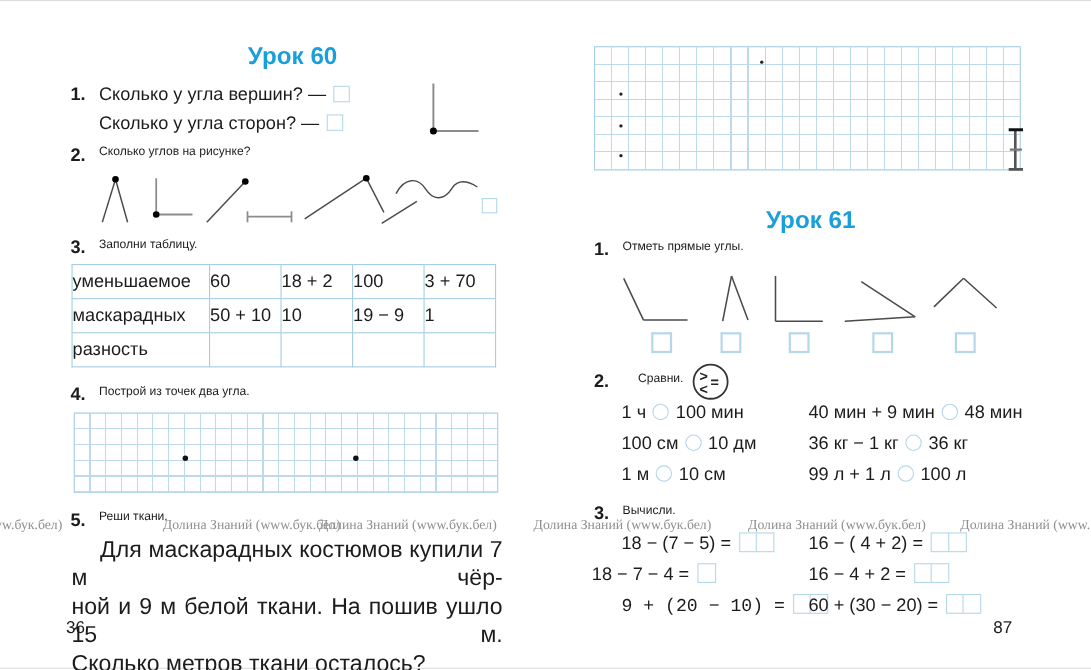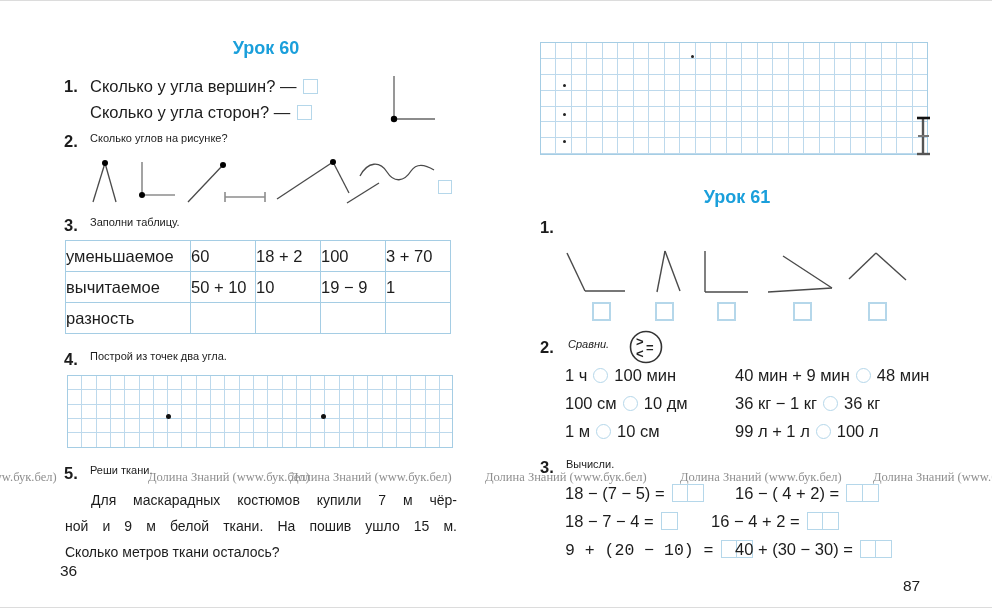--- a/index.html
+++ b/index.html
@@ -2,21 +2,21 @@
 <html><head>
 <meta charset="utf-8">
 <style>
   html,body{margin:0;padding:0;background:#fff;}
   .sheet{position:relative;width:992px;height:609px;background:#ffffff;overflow:hidden;
          font-family:"Liberation Sans",sans-serif;color:#1c1c1c;}
   .edge{position:absolute;left:0;width:992px;height:1px;background:#dcdcdc;}
   .edge.top{top:0;} .edge.bottom{top:607px;}
 
   .abs{position:absolute;}
-  .lesson-title{font-weight:bold;font-size:18px;color:#1a9fdb;text-align:center;width:200px;}
+  .lesson-title{font-weight:bold;font-size:22px;color:#1a9fdb;text-align:center;width:200px;}
   .qnum{font-weight:bold;font-size:16.5px;}
   .qtext{font-size:11px;}
   .qline{font-size:16.5px;white-space:nowrap;}
 
   .chk-sm{display:inline-block;width:13px;height:13px;border:1.5px solid #b5d7ea;background:#fff;
           vertical-align:-2px;margin-left:7px;}
   .chk{position:absolute;width:15px;height:15px;border:2px solid #b5d7ea;background:#fff;}
   .chk-q2{position:absolute;width:12px;height:12px;border:1.5px solid #b5d7ea;background:#fff;}
 
   
@@ -28,21 +28,21 @@
   
   .grid{position:absolute;border:1px solid #a5cde4;background:
         repeating-linear-gradient(to right,transparent 0 13.3px,#bdd9ec 13.3px 14.3px),
         repeating-linear-gradient(to bottom,transparent 0 13.3px,#bdd9ec 13.3px 14.3px),#fff;}
   .grid2{position:absolute;border:1px solid #a5cde4;background:
         repeating-linear-gradient(to right,transparent 0 14.5px,#bdd9ec 14.5px 15.5px),
         repeating-linear-gradient(to bottom,transparent 0 14.9px,#bdd9ec 14.9px 15.9px),#fff;}
   .dot{position:absolute;width:5px;height:5px;border-radius:50%;background:#111;}
   .dot-sm{position:absolute;width:3px;height:3px;border-radius:50%;background:#222;}
 
-  .pline{width:392px;font-size:14px;line-height:26px;text-align:justify;text-align-last:justify;}
+  .pline{width:392px;font-size:21px;line-height:26px;text-align:justify;text-align-last:justify;}
   .pline.first{text-indent:26px;}
   .pline.last{text-align-last:left;}
 
   .pagenum{font-size:15.5px;}
 
   .wm{position:absolute;font-family:"Liberation Serif",serif;font-size:12.5px;color:#8f8f8f;white-space:nowrap;}
 
   .cmp-row{position:absolute;font-size:16.5px;white-space:nowrap;}
   .cmp-circle{display:inline-block;width:13px;height:13px;border:1.5px solid #b5d7ea;border-radius:50%;
               vertical-align:-2px;margin:0 6px;background:#fff;}
@@ -116,21 +116,21 @@
       </colgroup>
     <tbody>
         <tr>
       <td class="lbl">уменьшаемое</td>
       <td class="val">60</td>
       <td class="val">18 + 2</td>
       <td class="val">100</td>
       <td class="val">3 + 70</td>
     </tr>
     <tr>
-      <td class="lbl">вычитаемое</td>
+      <td class="lbl">маскарадных</td>
       <td class="val">50 + 10</td>
       <td class="val">10</td>
       <td class="val">19 − 9</td>
       <td class="val">1</td>
     </tr>
     <tr>
       <td class="lbl">разность</td>
       <td class="val"></td>
       <td class="val"></td>
       <td class="val"></td>
@@ -165,20 +165,21 @@
   <svg class="abs" style="left:914px;top:114px;" width="20" height="44" viewBox="0 0 20 44">
     <line x1="9" y1="4" x2="9" y2="40" stroke="#555" stroke-width="2.4"></line>
     <line x1="3" y1="4" x2="16" y2="4" stroke="#111" stroke-width="2.6"></line>
     <line x1="4" y1="22" x2="15" y2="22" stroke="#777" stroke-width="2"></line>
     <line x1="3" y1="40" x2="16" y2="40" stroke="#555" stroke-width="2.4"></line>
   </svg>
 
   <div class="abs lesson-title" style="left:637px;top:187px;">Урок 61</div>
 
   <span class="abs qnum" style="left:540px;top:218px;">1.</span>
+  <span class="abs qtext" style="left:566px;top:218px;">Отметь прямые углы.</span>
   <svg class="abs" style="left:555px;top:233px;" width="395" height="62" viewBox="0 0 395 62">
 
     <line x1="12" y1="20" x2="30" y2="58" stroke="#4a4a4a" stroke-width="1.4"></line>
     <line x1="30" y1="58" x2="70" y2="58" stroke="#4a4a4a" stroke-width="1.4"></line>
 
     <line x1="110" y1="18" x2="102" y2="59" stroke="#4a4a4a" stroke-width="1.4"></line>
     <line x1="110" y1="18" x2="125" y2="58" stroke="#4a4a4a" stroke-width="1.4"></line>
 
     <line x1="150" y1="18" x2="150" y2="59" stroke="#4a4a4a" stroke-width="1.4"></line>
     <line x1="150" y1="59" x2="193" y2="59" stroke="#4a4a4a" stroke-width="1.4"></line>
@@ -189,21 +190,21 @@
     <line x1="321" y1="20" x2="294" y2="46" stroke="#4a4a4a" stroke-width="1.4"></line>
     <line x1="321" y1="20" x2="351" y2="47" stroke="#4a4a4a" stroke-width="1.4"></line>
   </svg>
   <span class="chk" style="left:592px;top:302px;"></span>
   <span class="chk" style="left:655px;top:302px;"></span>
   <span class="chk" style="left:717px;top:302px;"></span>
   <span class="chk" style="left:793px;top:302px;"></span>
   <span class="chk" style="left:868px;top:302px;"></span>
 
   <span class="abs qnum" style="left:540px;top:338px;">2.</span>
-  <span class="abs qtext" style="left:568px;top:338px;font-style:italic;">Сравни.</span>
+  <span class="abs qtext" style="left:580px;top:338px;">Сравни.</span>
   <svg class="abs" style="left:627px;top:327px;" width="40" height="40" viewBox="0 0 40 40">
     <circle cx="19" cy="20" r="15.5" fill="none" stroke="#333" stroke-width="1.6"></circle>
     <text x="9" y="19" font-size="13" font-family="Liberation Sans, sans-serif" fill="#222" font-weight="bold">&gt;</text>
     <text x="9" y="31" font-size="13" font-family="Liberation Sans, sans-serif" fill="#222" font-weight="bold">&lt;</text>
     <text x="19" y="25" font-size="13" font-family="Liberation Sans, sans-serif" fill="#222" font-weight="bold">=</text>
   </svg>
 
   <div class="cmp-row" style="left:565px;top:366px;">
     <span>1 ч</span><span class="cmp-circle"></span><span>100 мин</span>
   </div>
@@ -225,51 +226,51 @@
 
   <span class="abs qnum" style="left:540px;top:458px;">3.</span>
   <span class="abs qtext" style="left:566px;top:458px;">Вычисли.</span>
 
   <div class="eq" style="left:565px;top:484px;">
     <span>18 − (7 − 5) =</span><span class="ansboxes">
         <i></i>
         <i></i>
       </span>
   </div>
-  <div class="eq" style="left:565px;top:512px;text-align:center;">
+  <div class="eq" style="left:538px;top:512px;text-align:center;">
     <span>18 − 7 − 4 =</span><span class="ansboxes">
         <i></i>
       </span>
   </div>
   <div class="eq" style="left:565px;top:540px;font-family:Liberation Mono, monospace;">
     <span>9 + (20 − 10) =</span><span class="ansboxes">
         <i></i>
         <i></i>
       </span>
   </div>
   <div class="eq" style="left:735px;top:484px;">
     <span>16 − ( 4 + 2) =</span><span class="ansboxes">
         <i></i>
         <i></i>
       </span>
   </div>
-  <div class="eq" style="left:711px;top:512px;">
+  <div class="eq" style="left:735px;top:512px;">
     <span>16 − 4 + 2 =</span><span class="ansboxes">
         <i></i>
         <i></i>
       </span>
   </div>
   <div class="eq" style="left:735px;top:540px;">
-    <span>40 + (30 − 30) =</span><span class="ansboxes">
-        <i></i>
-        <i></i>
-      </span>
-  </div>
-
-  <span class="abs pagenum" style="left:903px;top:562px;margin-top:15px;">87</span>
+    <span>60 + (30 − 20) =</span><span class="ansboxes">
+        <i></i>
+        <i></i>
+      </span>
+  </div>
+
+  <span class="abs pagenum" style="left:903px;top:562px;">87</span>
 
   <span class="wm" style="left:-105px;top:470px;">Долина Знаний (www.бук.бел)</span>
   <span class="wm" style="left:148px;top:470px;">Долина Знаний (www.бук.бел)</span>
   <span class="wm" style="left:290px;top:470px;">Долина Знаний (www.бук.бел)</span>
   <span class="wm" style="left:485px;top:470px;">Долина Знаний (www.бук.бел)</span>
   <span class="wm" style="left:680px;top:470px;">Долина Знаний (www.бук.бел)</span>
   <span class="wm" style="left:873px;top:470px;">Долина Знаний (www.бук.бел)</span>
 </div>
 
 </body></html>

